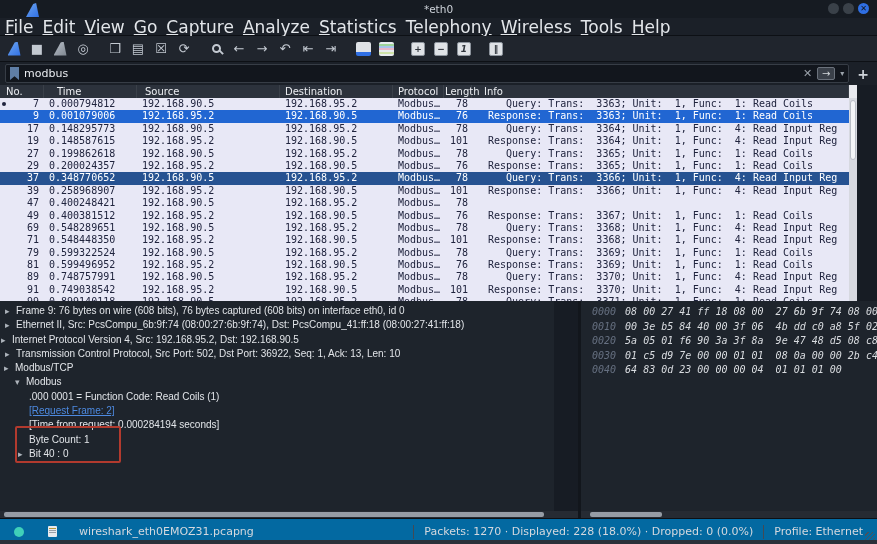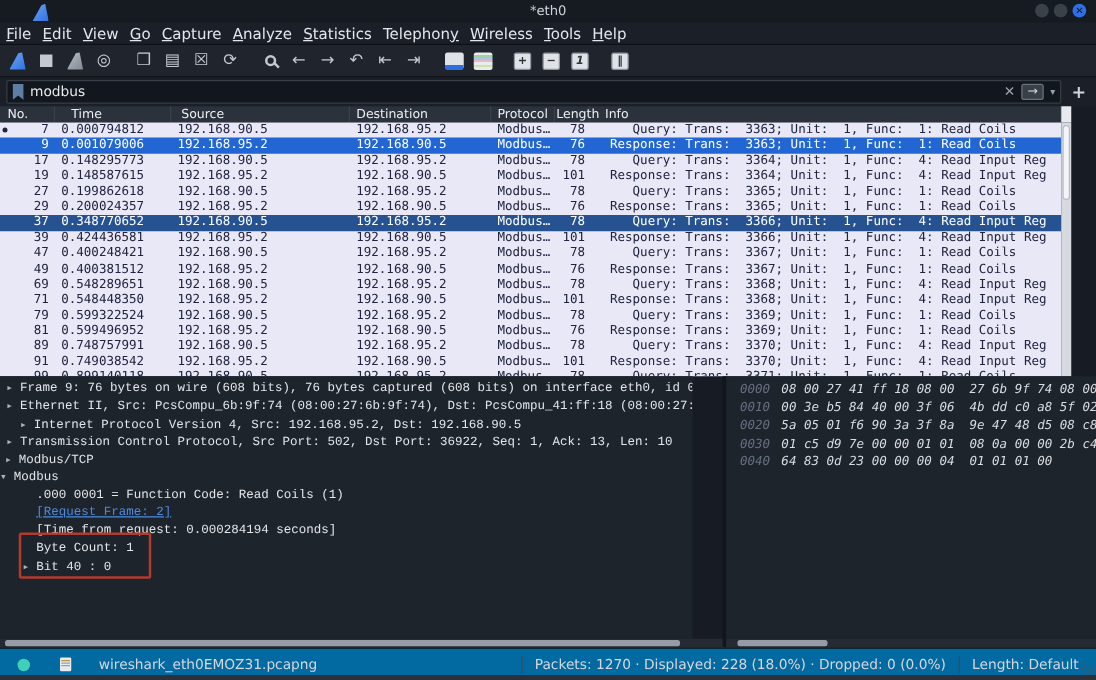--- a/index.html
+++ b/index.html
@@ -20,21 +20,21 @@
   .title-logo { position:absolute; left:26px; top:2px; }
   .winbtns { position:absolute; right:8px; top:3px; display:flex; gap:4px; }
   .wbtn { width:11px; height:11px; border-radius:50%; background:#3a4149;
     color:#10141a; font-size:8px; line-height:11px; text-align:center; font-weight:bold; }
   .wbtn.close { background:#2f6fe4; }
 
   
   .menubar { position:absolute; top:18px; left:0; right:0; height:18px;
     background:#1b2028; display:flex; align-items:center; padding-left:5px;
     gap:9px; border-bottom:1px solid #0d1015; }
-  .menu-item { color:#e3e6ea; font-size:12px; white-space:nowrap; }
+  .menu-item { color:#e3e6ea; font-size:17px; white-space:nowrap; }
   .menu-item u { text-decoration:underline; }
 
   
   .toolbar { position:absolute; top:36px; left:0; right:0; height:26px;
     background:#20252d; display:flex; align-items:center; padding-left:5px;
     gap:5px; border-bottom:1px solid #0d1015; }
   .tbtn { min-width:18px; height:18px; display:flex; align-items:center;
     justify-content:center; color:#c3c9d1; font-size:13px; }
   .tbtn.gap { margin-left:9px; }
   .mag { width:9px; height:9px; border:2px solid #c3c9d1; border-radius:50%;
@@ -95,21 +95,21 @@
   .firstmark { position:absolute; left:2px; top:4px; width:4px; height:4px;
     background:#20243e; border-radius:50%; }
   .vscroll { position:absolute; top:98px; left:849px; width:8px; height:203px;
     background:#d7d9e0; }
   .vthumb { position:absolute; left:1px; top:2px; width:6px; height:60px;
     background:#f4f5f8; border:1px solid #b9bdc6; border-radius:3px; }
 
   
   .details { position:absolute; top:301px; left:0; width:554px; height:210px;
     background:var(--bg-pane,#1e242c); overflow:hidden; padding-top:3px;
-    font-family:Liberation Mono, monospace; font-size:10px; color:#e2e5e9; }
+    font-family:Liberation Sans, sans-serif; font-size:10px; color:#e2e5e9; }
   .dline { height:14.3px; line-height:14.3px; white-space:pre; overflow:hidden; }
   .darrow { display:inline-block; width:11px; color:#aeb4bc; font-size:9px; }
   .dtext.link { color:var(--link,#4d8ae0); text-decoration:underline; }
   .annotation-box { position:absolute; left:15px; top:125px; width:106px;
     height:37px; border:2.5px solid var(--red,#b23a2e); border-radius:2px; }
 
   .pane-sep { position:absolute; top:301px; left:578px; width:3px; height:217px;
     background:#121warn61c; background:#12161c; }
 
   
@@ -298,35 +298,34 @@
         <span class="pcell c0">37</span>
         <span class="pcell c1">0.348770652</span>
         <span class="pcell c2">192.168.90.5</span>
         <span class="pcell c3">192.168.95.2</span>
         <span class="pcell c4">Modbus…</span>
         <span class="pcell c5">78</span>
         <span class="pcell c6">   Query: Trans:  3366; Unit:  1, Func:  4: Read Input Reg</span>
       </div>
       <div class="prow">
         <span class="pcell c0">39</span>
-        <span class="pcell c1">0.424436581</span>
+        <span class="pcell c1">0.258968907</span>
         <span class="pcell c2">192.168.95.2</span>
         <span class="pcell c3">192.168.90.5</span>
         <span class="pcell c4">Modbus…</span>
         <span class="pcell c5">101</span>
         <span class="pcell c6">Response: Trans:  3366; Unit:  1, Func:  4: Read Input Reg</span>
       </div>
       <div class="prow">
         <span class="pcell c0">47</span>
         <span class="pcell c1">0.400248421</span>
         <span class="pcell c2">192.168.90.5</span>
         <span class="pcell c3">192.168.95.2</span>
         <span class="pcell c4">Modbus…</span>
         <span class="pcell c5">78</span>
-        <span class="pcell c6">   Query: Trans:  3367; Unit:  1, Func:  1: Read Coils</span>
       </div>
       <div class="prow">
         <span class="pcell c0">49</span>
         <span class="pcell c1">0.400381512</span>
         <span class="pcell c2">192.168.95.2</span>
         <span class="pcell c3">192.168.90.5</span>
         <span class="pcell c4">Modbus…</span>
         <span class="pcell c5">76</span>
         <span class="pcell c6">Response: Trans:  3367; Unit:  1, Func:  1: Read Coils</span>
       </div>
@@ -394,24 +393,24 @@
         <span class="pcell c6">   Query: Trans:  3371; Unit:  1, Func:  1: Read Coils</span>
       </div>
     </div>
   <div class="vscroll">
     <div class="vthumb"></div>
   </div>
 
   <div class="details">
       <div class="dline" style="padding-left: 5px;"><span class="darrow">▸</span><span class="dtext">Frame 9: 76 bytes on wire (608 bits), 76 bytes captured (608 bits) on interface eth0, id 0</span></div>
       <div class="dline" style="padding-left: 5px;"><span class="darrow">▸</span><span class="dtext">Ethernet II, Src: PcsCompu_6b:9f:74 (08:00:27:6b:9f:74), Dst: PcsCompu_41:ff:18 (08:00:27:41:ff:18)</span></div>
-      <div class="dline" style="padding-left: 16px;"><span class="darrow">▸</span><span class="dtext">Internet Protocol Version 4, Src: 192.168.95.2, Dst: 192.168.90.5</span></div>
+      <div class="dline" style="padding-left: 1px;"><span class="darrow">▸</span><span class="dtext">Internet Protocol Version 4, Src: 192.168.95.2, Dst: 192.168.90.5</span></div>
       <div class="dline" style="padding-left: 5px;"><span class="darrow">▸</span><span class="dtext">Transmission Control Protocol, Src Port: 502, Dst Port: 36922, Seq: 1, Ack: 13, Len: 10</span></div>
       <div class="dline" style="padding-left: 4px;"><span class="darrow">▸</span><span class="dtext">Modbus/TCP</span></div>
-      <div class="dline" style="padding-left: 0;"><span class="darrow">▾</span><span class="dtext">Modbus</span></div>
+      <div class="dline" style="padding-left: 15px;"><span class="darrow">▾</span><span class="dtext">Modbus</span></div>
       <div class="dline" style="padding-left: 18px;"><span class="darrow"></span><span class="dtext">.000 0001 = Function Code: Read Coils (1)</span></div>
       <div class="dline" style="padding-left: 18px;"><span class="darrow"></span><span class="dtext link">[Request Frame: 2]</span></div>
       <div class="dline" style="padding-left: 18px;"><span class="darrow"></span><span class="dtext">[Time from request: 0.000284194 seconds]</span></div>
       <div class="dline" style="padding-left: 18px;"><span class="darrow"></span><span class="dtext">Byte Count: 1</span></div>
       <div class="dline" style="padding-left: 18px;"><span class="darrow">▸</span><span class="dtext">Bit 40 : 0</span></div>
     </div>
   <div class="annotation-box" style="position:absolute; left:15px; top:426px; width:106px; height:37px;
               border:2.5px solid #b23a2e; border-radius:2px;"></div>
 
   <div class="pane-sep"></div>
@@ -432,19 +431,19 @@
   </div>
 
   <div class="statusbar">
     <span class="expert-dot"></span>
     <span class="note-ic"></span>
     <span class="sb-file">wireshark_eth0EMOZ31.pcapng</span>
     <span class="sb-right">
       <span class="sb-sep"></span>
       <span>Packets: 1270 · Displayed: 228 (18.0%) · Dropped: 0 (0.0%)</span>
       <span class="sb-sep"></span>
-      <span class="sb-profile">Length: Default</span>
+      <span class="sb-profile">Profile: Ethernet</span>
     </span>
     <span class="grip"></span>
   </div>
   <div class="bottom-strip"></div>
 
 </div>
 
 </body></html>

